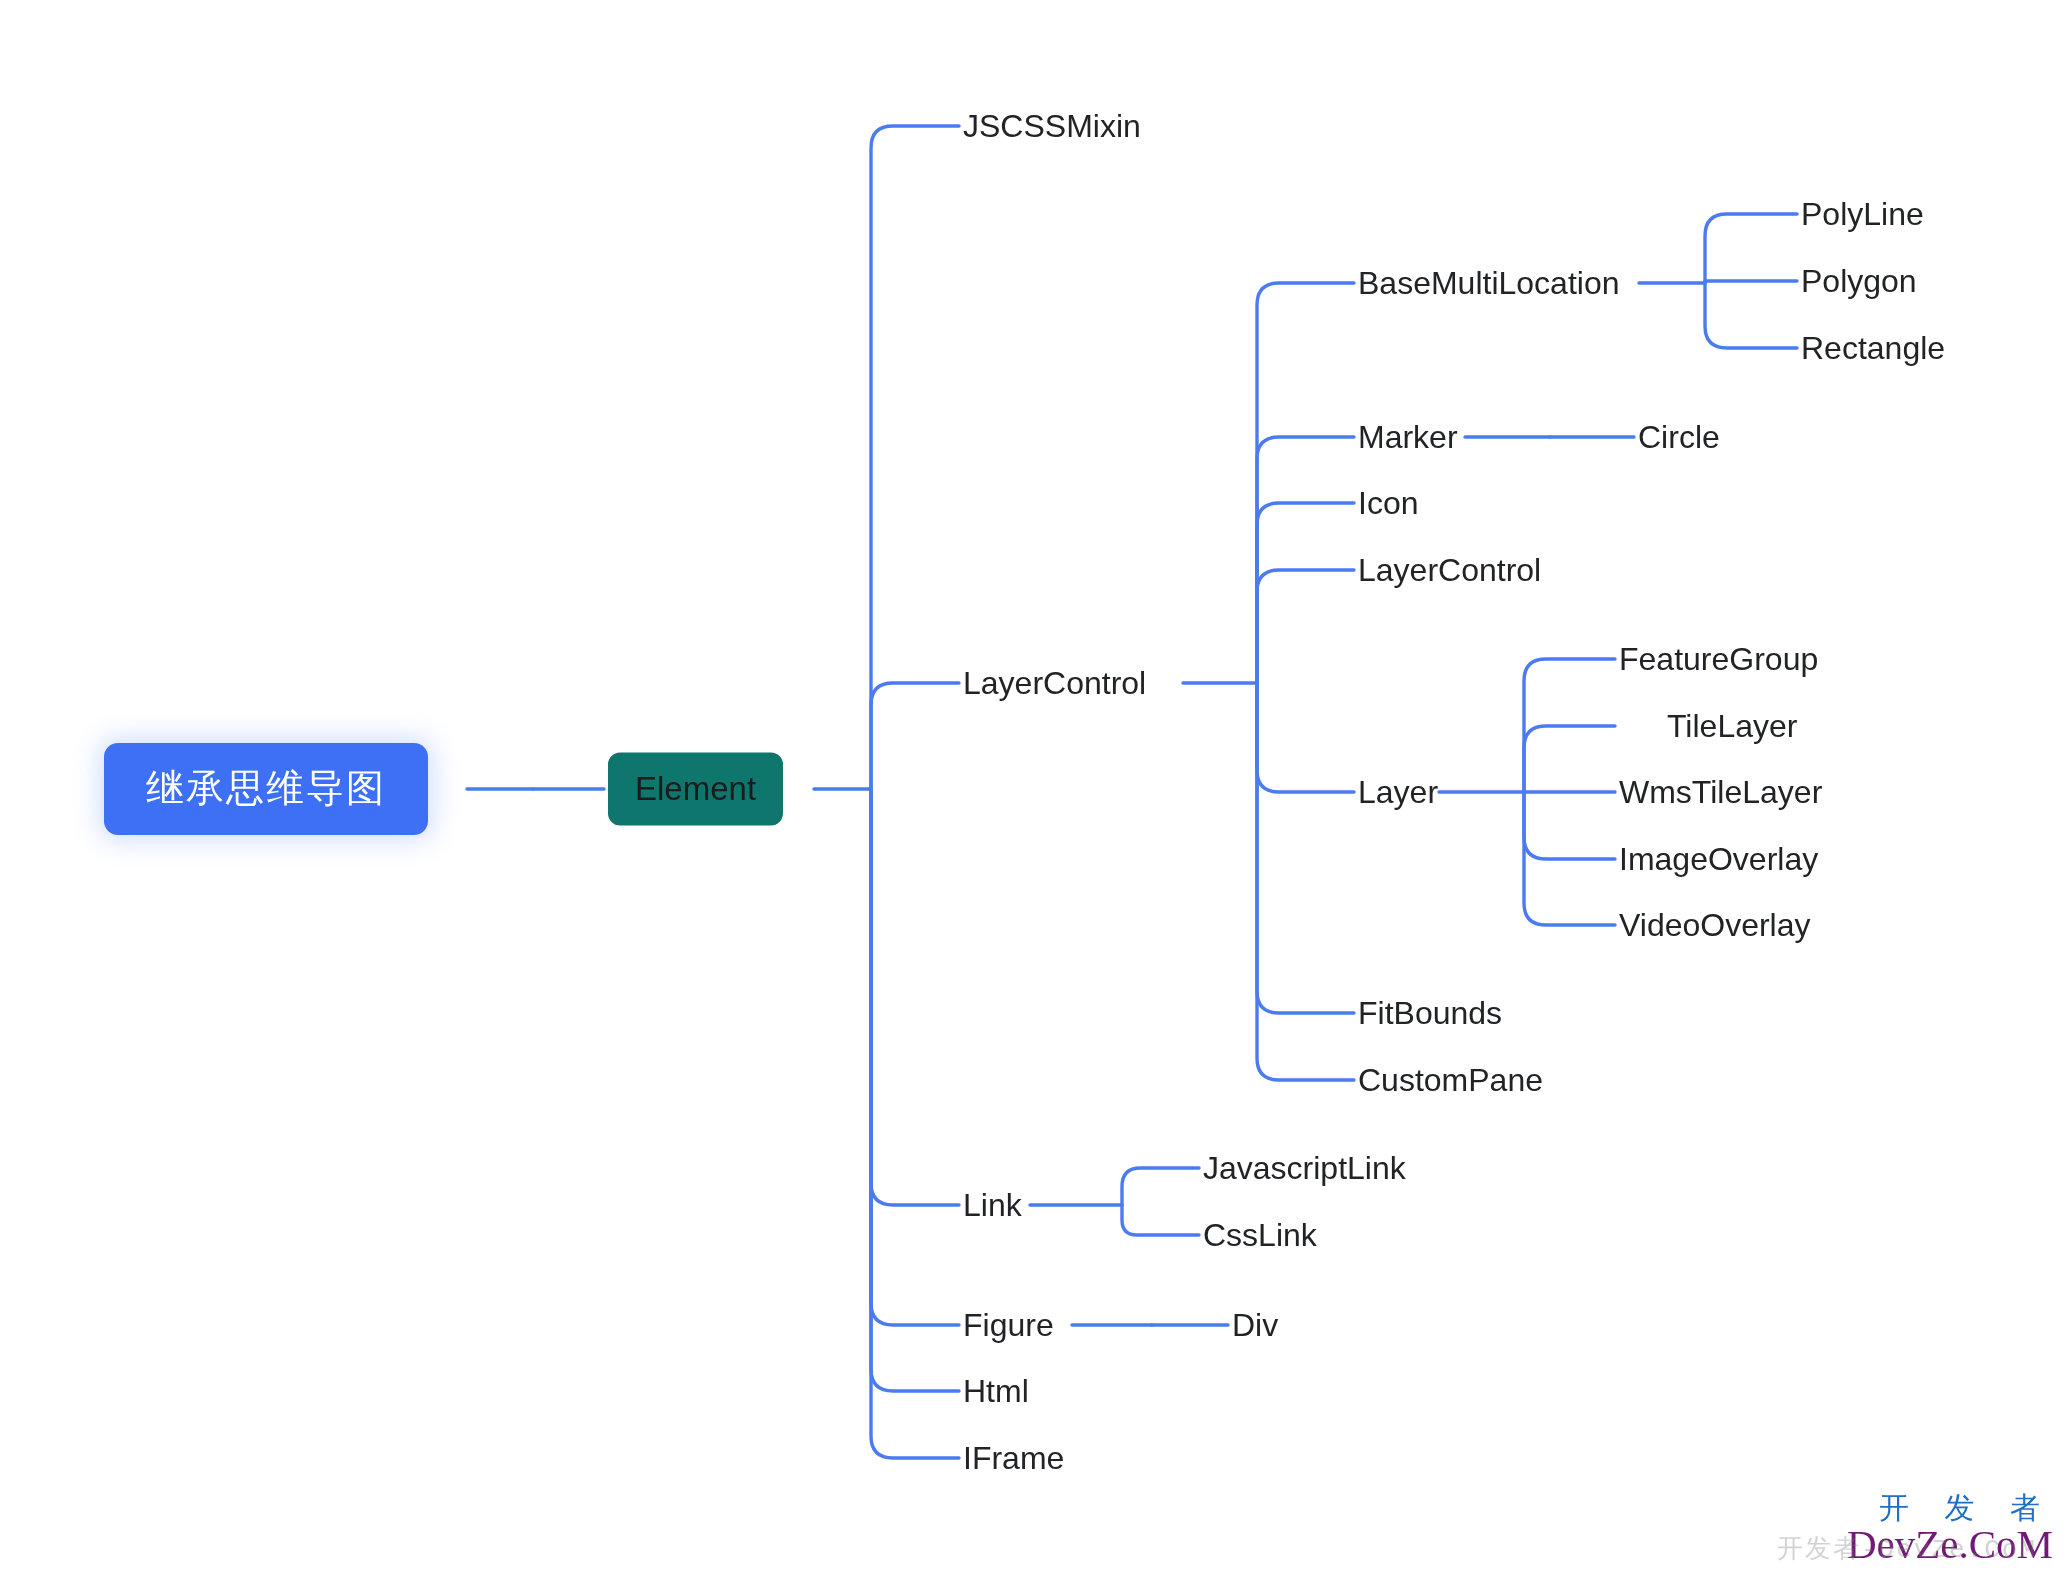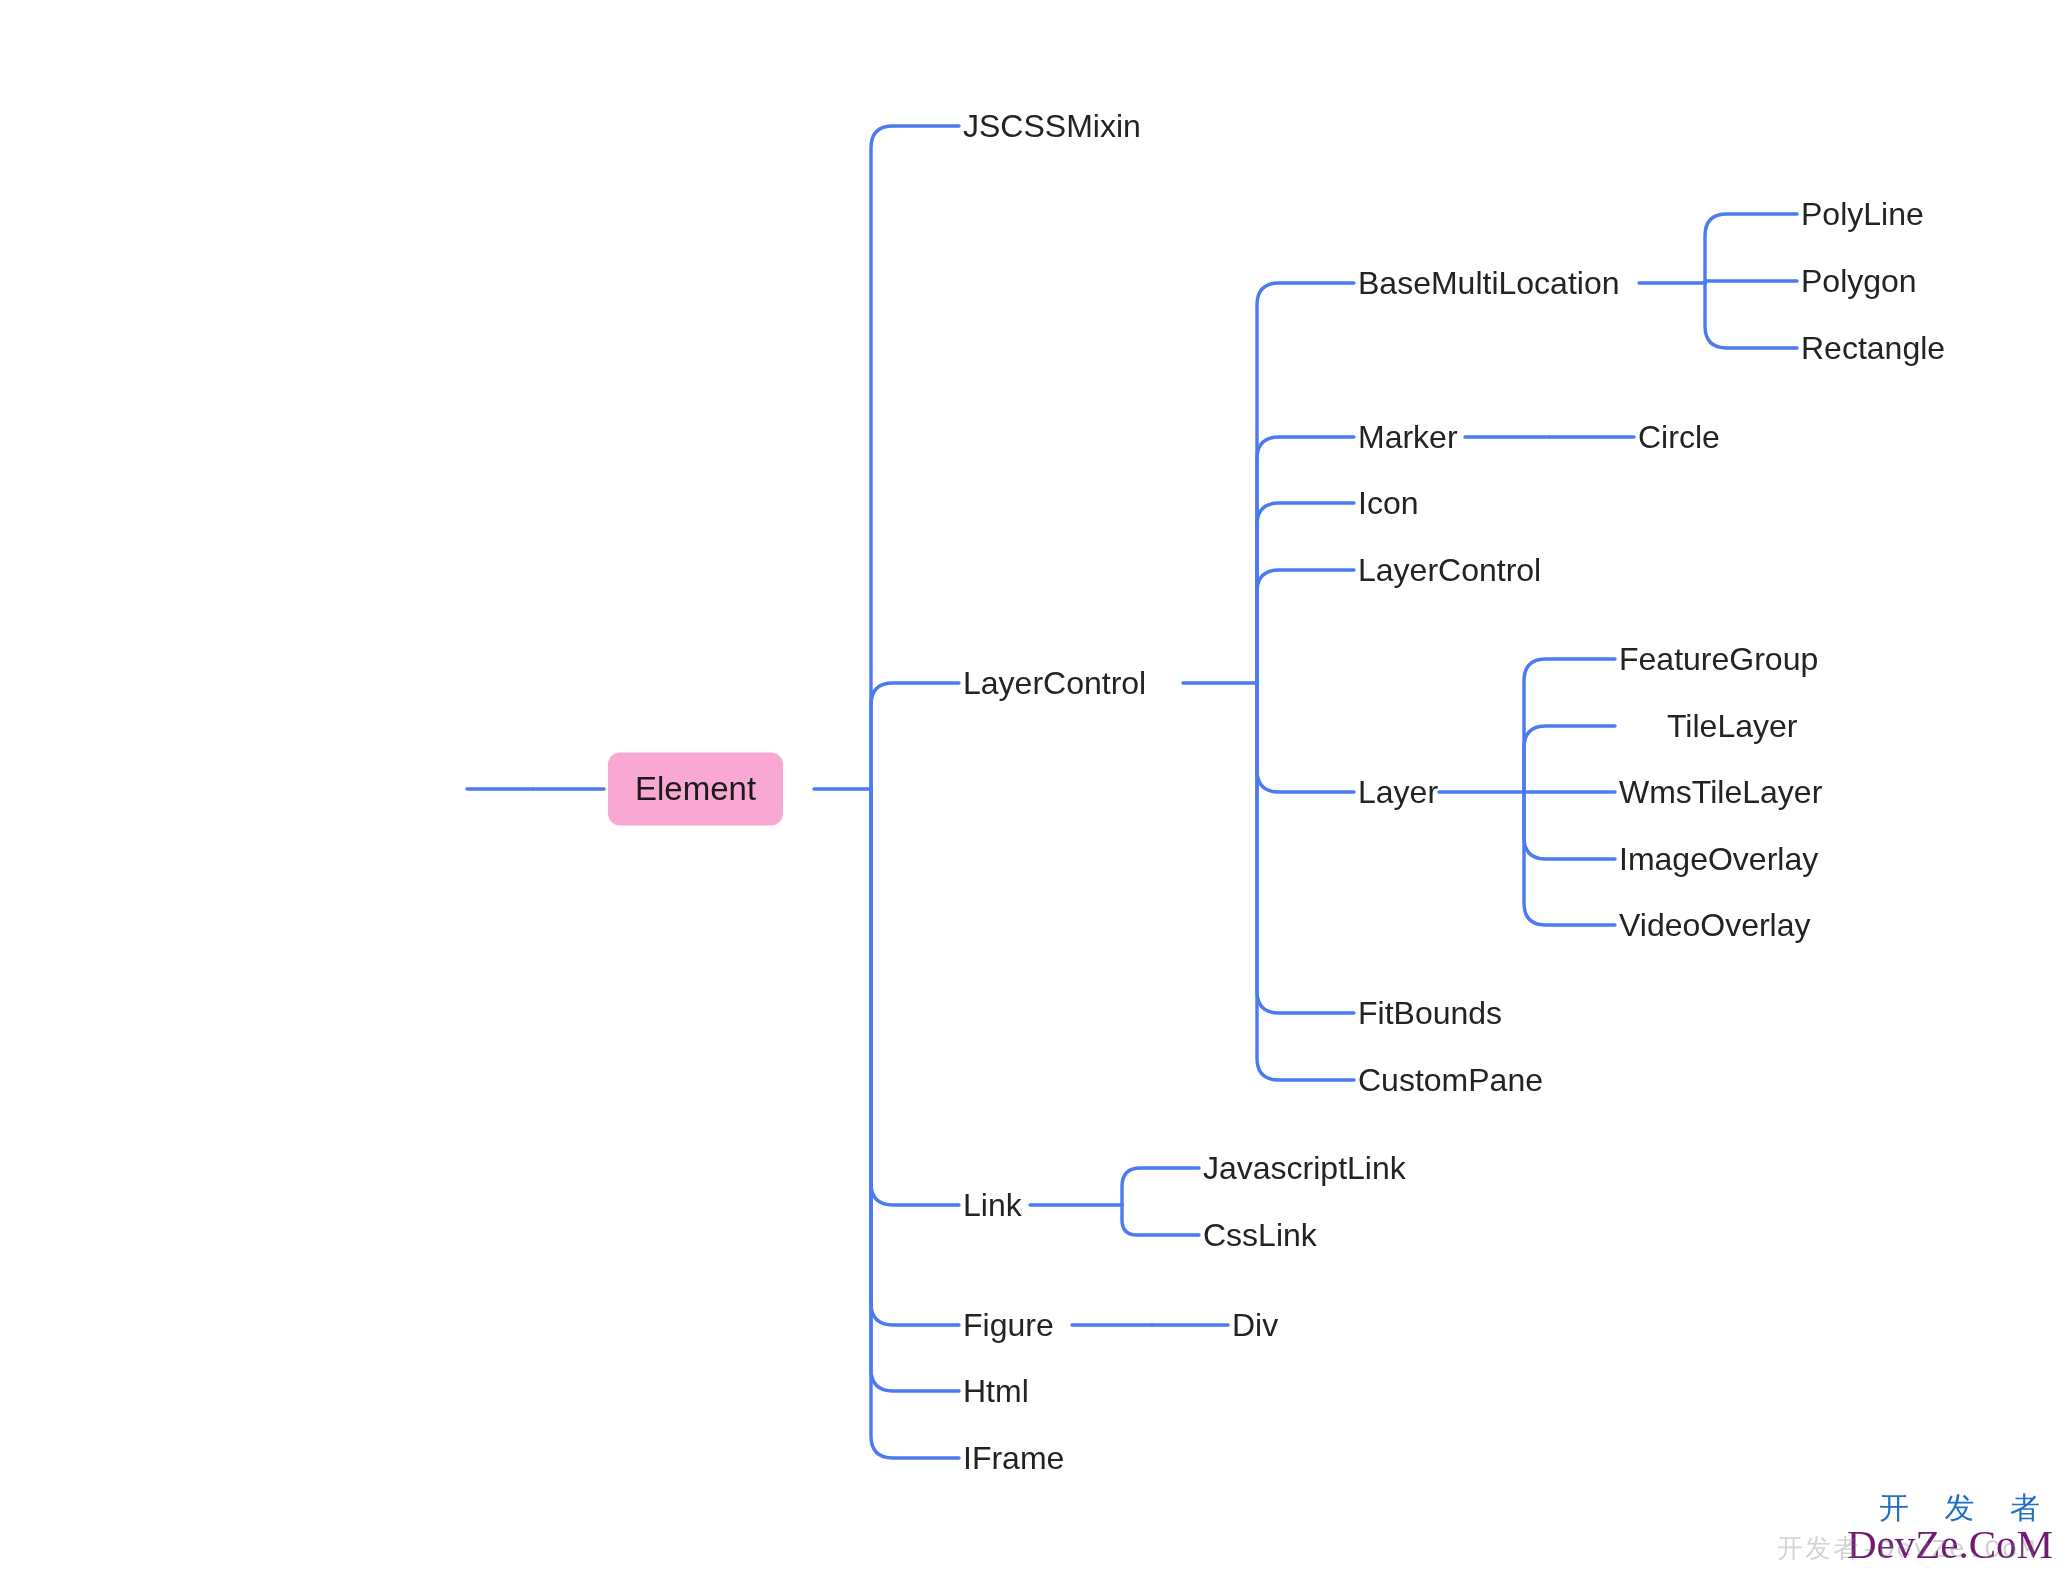--- a/index.html
+++ b/index.html
@@ -37,21 +37,21 @@
     color: #ffffff;
     font-size: 38px;
     letter-spacing: 2px;
     padding: 26px 42px 28px 42px;
     border-radius: 14px;
     box-shadow: 0 0 26px 6px rgba(61,112,245,0.22);
     font-family: "DejaVu Sans", "Liberation Sans", sans-serif;
   }
   
   .node-boxed {
-    background: #f9a8d4;
+    background: #0f766e;
     color: #1b1b1b;
     font-size: 33px;
     padding: 19px 27px 21px 27px;
     border-radius: 12px;
   }
   
   .node-plain {
     color: #222326;
     font-size: 32px;
     padding: 2px 0;
@@ -129,20 +129,21 @@
       <path d="M 1524 792 L 1615 792" fill="none" stroke="#4b7bf0" stroke-width="3.4" stroke-linecap="round" stroke-linejoin="round"></path>
       <path d="M 1524 792 L 1524 837 Q 1524 859 1546 859 L 1615 859" fill="none" stroke="#4b7bf0" stroke-width="3.4" stroke-linecap="round" stroke-linejoin="round"></path>
       <path d="M 1524 792 L 1524 903 Q 1524 925 1546 925 L 1615 925" fill="none" stroke="#4b7bf0" stroke-width="3.4" stroke-linecap="round" stroke-linejoin="round"></path>
       <path d="M 1030 1205 L 1122 1205" fill="none" stroke="#4b7bf0" stroke-width="3.4" stroke-linecap="round" stroke-linejoin="round"></path>
       <path d="M 1122 1205 L 1122 1186.5 Q 1122 1168 1140.5 1168 L 1199 1168" fill="none" stroke="#4b7bf0" stroke-width="3.4" stroke-linecap="round" stroke-linejoin="round"></path>
       <path d="M 1122 1205 L 1122 1220 Q 1122 1235 1137 1235 L 1199 1235" fill="none" stroke="#4b7bf0" stroke-width="3.4" stroke-linecap="round" stroke-linejoin="round"></path>
       <path d="M 1072 1325 L 1152 1325" fill="none" stroke="#4b7bf0" stroke-width="3.4" stroke-linecap="round" stroke-linejoin="round"></path>
       <path d="M 1152 1325 L 1228 1325" fill="none" stroke="#4b7bf0" stroke-width="3.4" stroke-linecap="round" stroke-linejoin="round"></path>
     </svg>
 
+  <div class="node node-root" style="left: 104px; top: 789px;"><span>继承思维导图</span></div>
 
   <div class="node node-boxed" style="left: 608px; top: 789px;"><span>Element</span></div>
 
   <div class="node node-plain" style="left: 963px; top: 126px;">JSCSSMixin</div>
   <div class="node node-plain" style="left: 963px; top: 683px;">LayerControl</div>
   <div class="node node-plain" style="left: 963px; top: 1205px;">Link</div>
   <div class="node node-plain" style="left: 963px; top: 1325px;">Figure</div>
   <div class="node node-plain" style="left: 963px; top: 1391px;">Html</div>
   <div class="node node-plain" style="left: 963px; top: 1458px;">IFrame</div>
 

